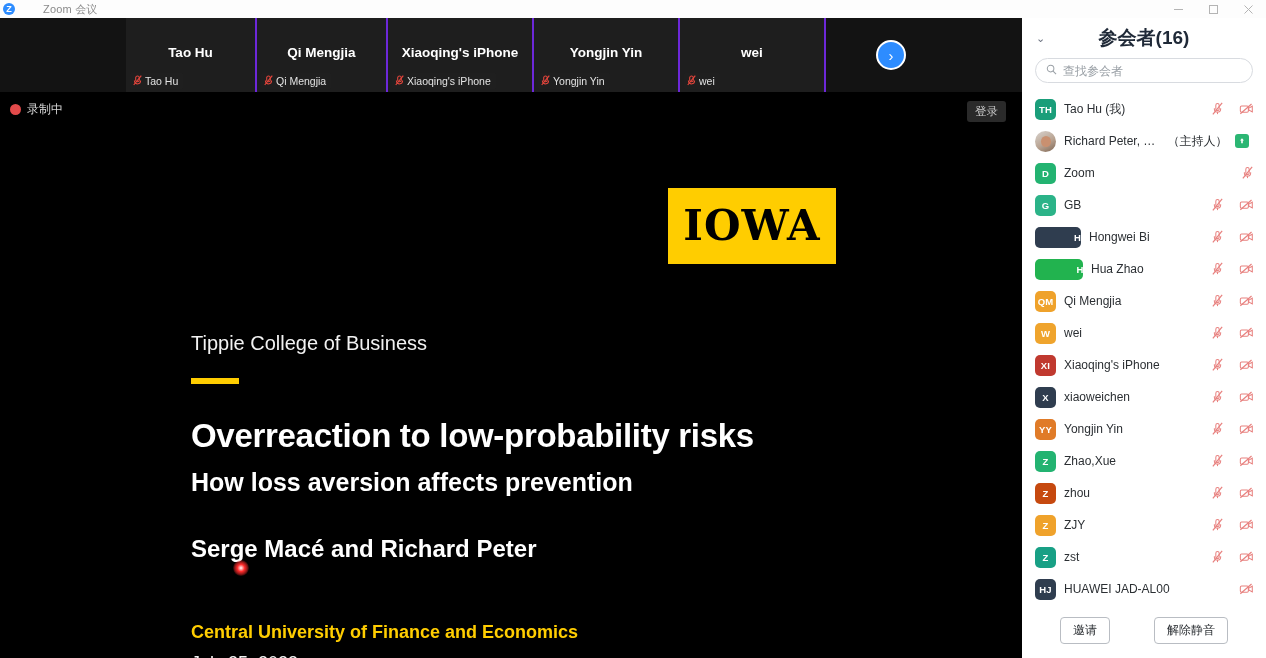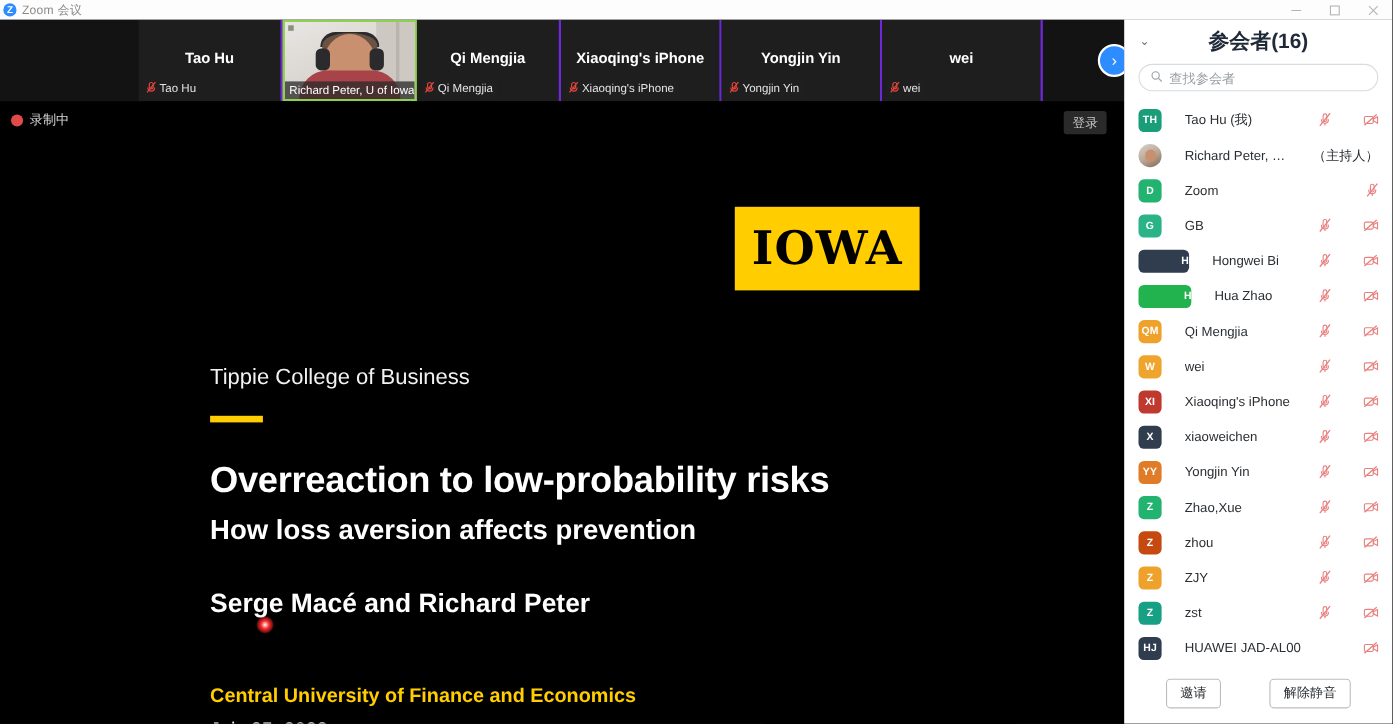--- a/index.html
+++ b/index.html
@@ -16,21 +16,21 @@
     position: absolute; left: 0; top: 0; width: 1266px; height: 18px;
     background: #fdfdfd; display: flex; align-items: center;
   }
   .zoom-logo {
     width: 12px; height: 12px; border-radius: 50%;
     background: #2d8cff; margin-left: 3px; margin-right: 5px;
     color: #fff; font-size: 9px; font-weight: bold;
     display: flex; align-items: center; justify-content: center;
     font-family: "Liberation Sans", sans-serif;
   }
-  .title-text { font-size: 11px; color: #8a8a8a; letter-spacing: .2px; }
+  .title-text { font-size: 11px; color: #8a8a8a; letter-spacing: .2px; margin-left: 23px; }
   .wincontrols {
     position: absolute; right: 0; top: 0; height: 18px;
     display: flex; align-items: center;
   }
   .wc { width: 35px; height: 18px; display: flex; align-items: center; justify-content: center; }
   .wc svg { display: block; }
 
   
   .filmstrip {
     position: absolute; left: 0; top: 18px; width: 1022px; height: 74px;
@@ -165,21 +165,21 @@
   .search-box .sicon { color: #9aa0a6; font-size: 11px; line-height: 1; }
   .search-box input {
     border: none; outline: none; flex: 1; font-size: 12px; color: #3c4043;
     background: transparent; font-family: "Liberation Sans", sans-serif;
   }
   .search-box input::placeholder { color: #9aa0a6; }
 
   .plist { flex: 1; overflow: hidden; }
   .prow {
     height: 32px; display: flex; align-items: center;
-    padding: 0 12px 0 13px; gap: 21px;
+    padding: 0 12px 0 13px; gap: 8px;
   }
   .avatar {
     width: 21px; height: 21px; border-radius: 5px; flex: none;
     color: #fff; font-size: 9.5px; font-weight: bold;
     display: flex; align-items: center; justify-content: center;
     letter-spacing: .2px;
   }
   .avatar.photo {
     background: linear-gradient(150deg,#d9d4cf 0%,#b9a493 55%,#7e6552 100%);
     position: relative; overflow: hidden; border-radius: 50%;
@@ -246,36 +246,20 @@
           <div class="bigname">Tao Hu</div>
           <div class="namechip">
             <span><svg width="9" height="11" viewBox="0 0 10 12">
                 <rect x="3" y="1" width="4" height="6.4" rx="2" fill="none" stroke="#e4453c" stroke-width="1.2"></rect>
                 <path d="M1.6 6v.4a3.4 3.4 0 0 0 6.8 0V6" fill="none" stroke="#e4453c" stroke-width="1.2"></path>
                 <line x1="0.8" y1="11" x2="9.2" y2="0.6" stroke="#e4453c" stroke-width="1.3"></line>
               </svg></span>
             <span>Tao Hu</span>
           </div>
         </div>
-        <div class="tile video">
-          <div class="cam">
-            <div class="wall"></div>
-            <div class="wall2"></div>
-            <div class="dot"></div>
-            <div class="band"></div>
-            <div class="hair"></div>
-            <div class="head"></div>
-            <div class="hp-l"></div>
-            <div class="hp-r"></div>
-            <div class="body"></div>
-          </div>
-          <div class="namechip">
-            <span>Richard Peter, U of Iowa</span>
-          </div>
-        </div>
         <div class="tile">
           <div class="bigname">Qi Mengjia</div>
           <div class="namechip">
             <span><svg width="9" height="11" viewBox="0 0 10 12">
                 <rect x="3" y="1" width="4" height="6.4" rx="2" fill="none" stroke="#e4453c" stroke-width="1.2"></rect>
                 <path d="M1.6 6v.4a3.4 3.4 0 0 0 6.8 0V6" fill="none" stroke="#e4453c" stroke-width="1.2"></path>
                 <line x1="0.8" y1="11" x2="9.2" y2="0.6" stroke="#e4453c" stroke-width="1.3"></line>
               </svg></span>
             <span>Qi Mengjia</span>
           </div>

